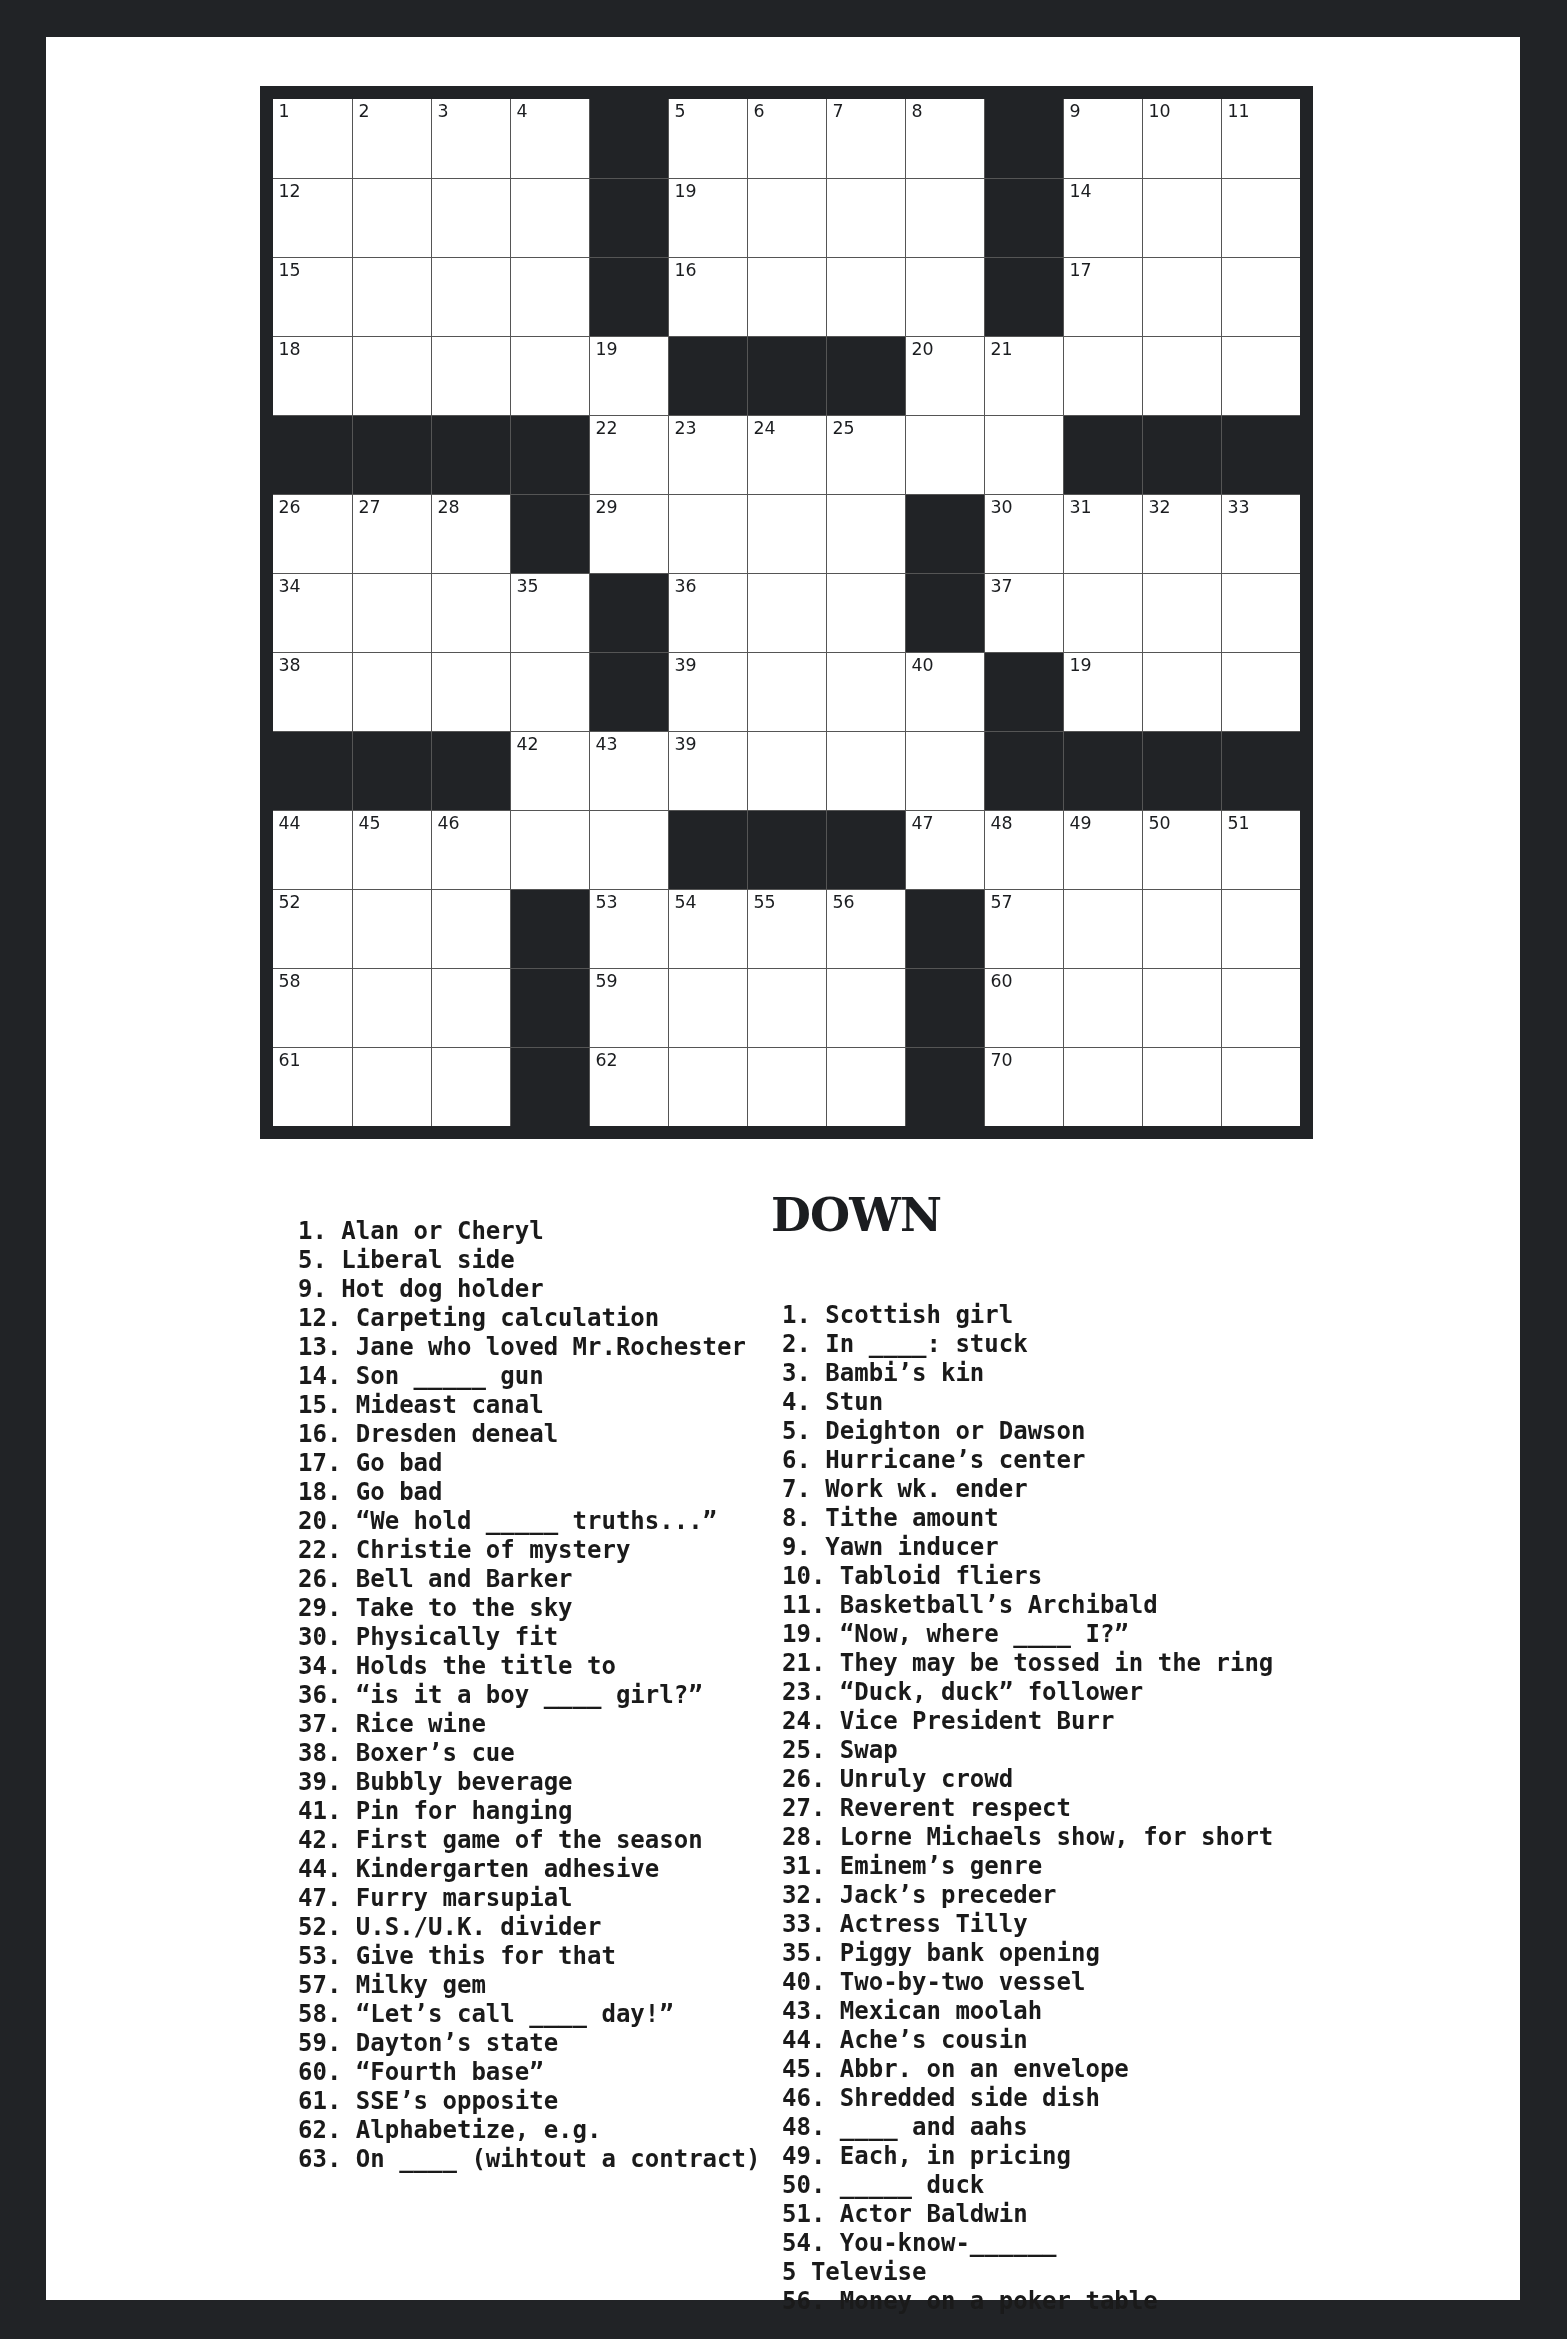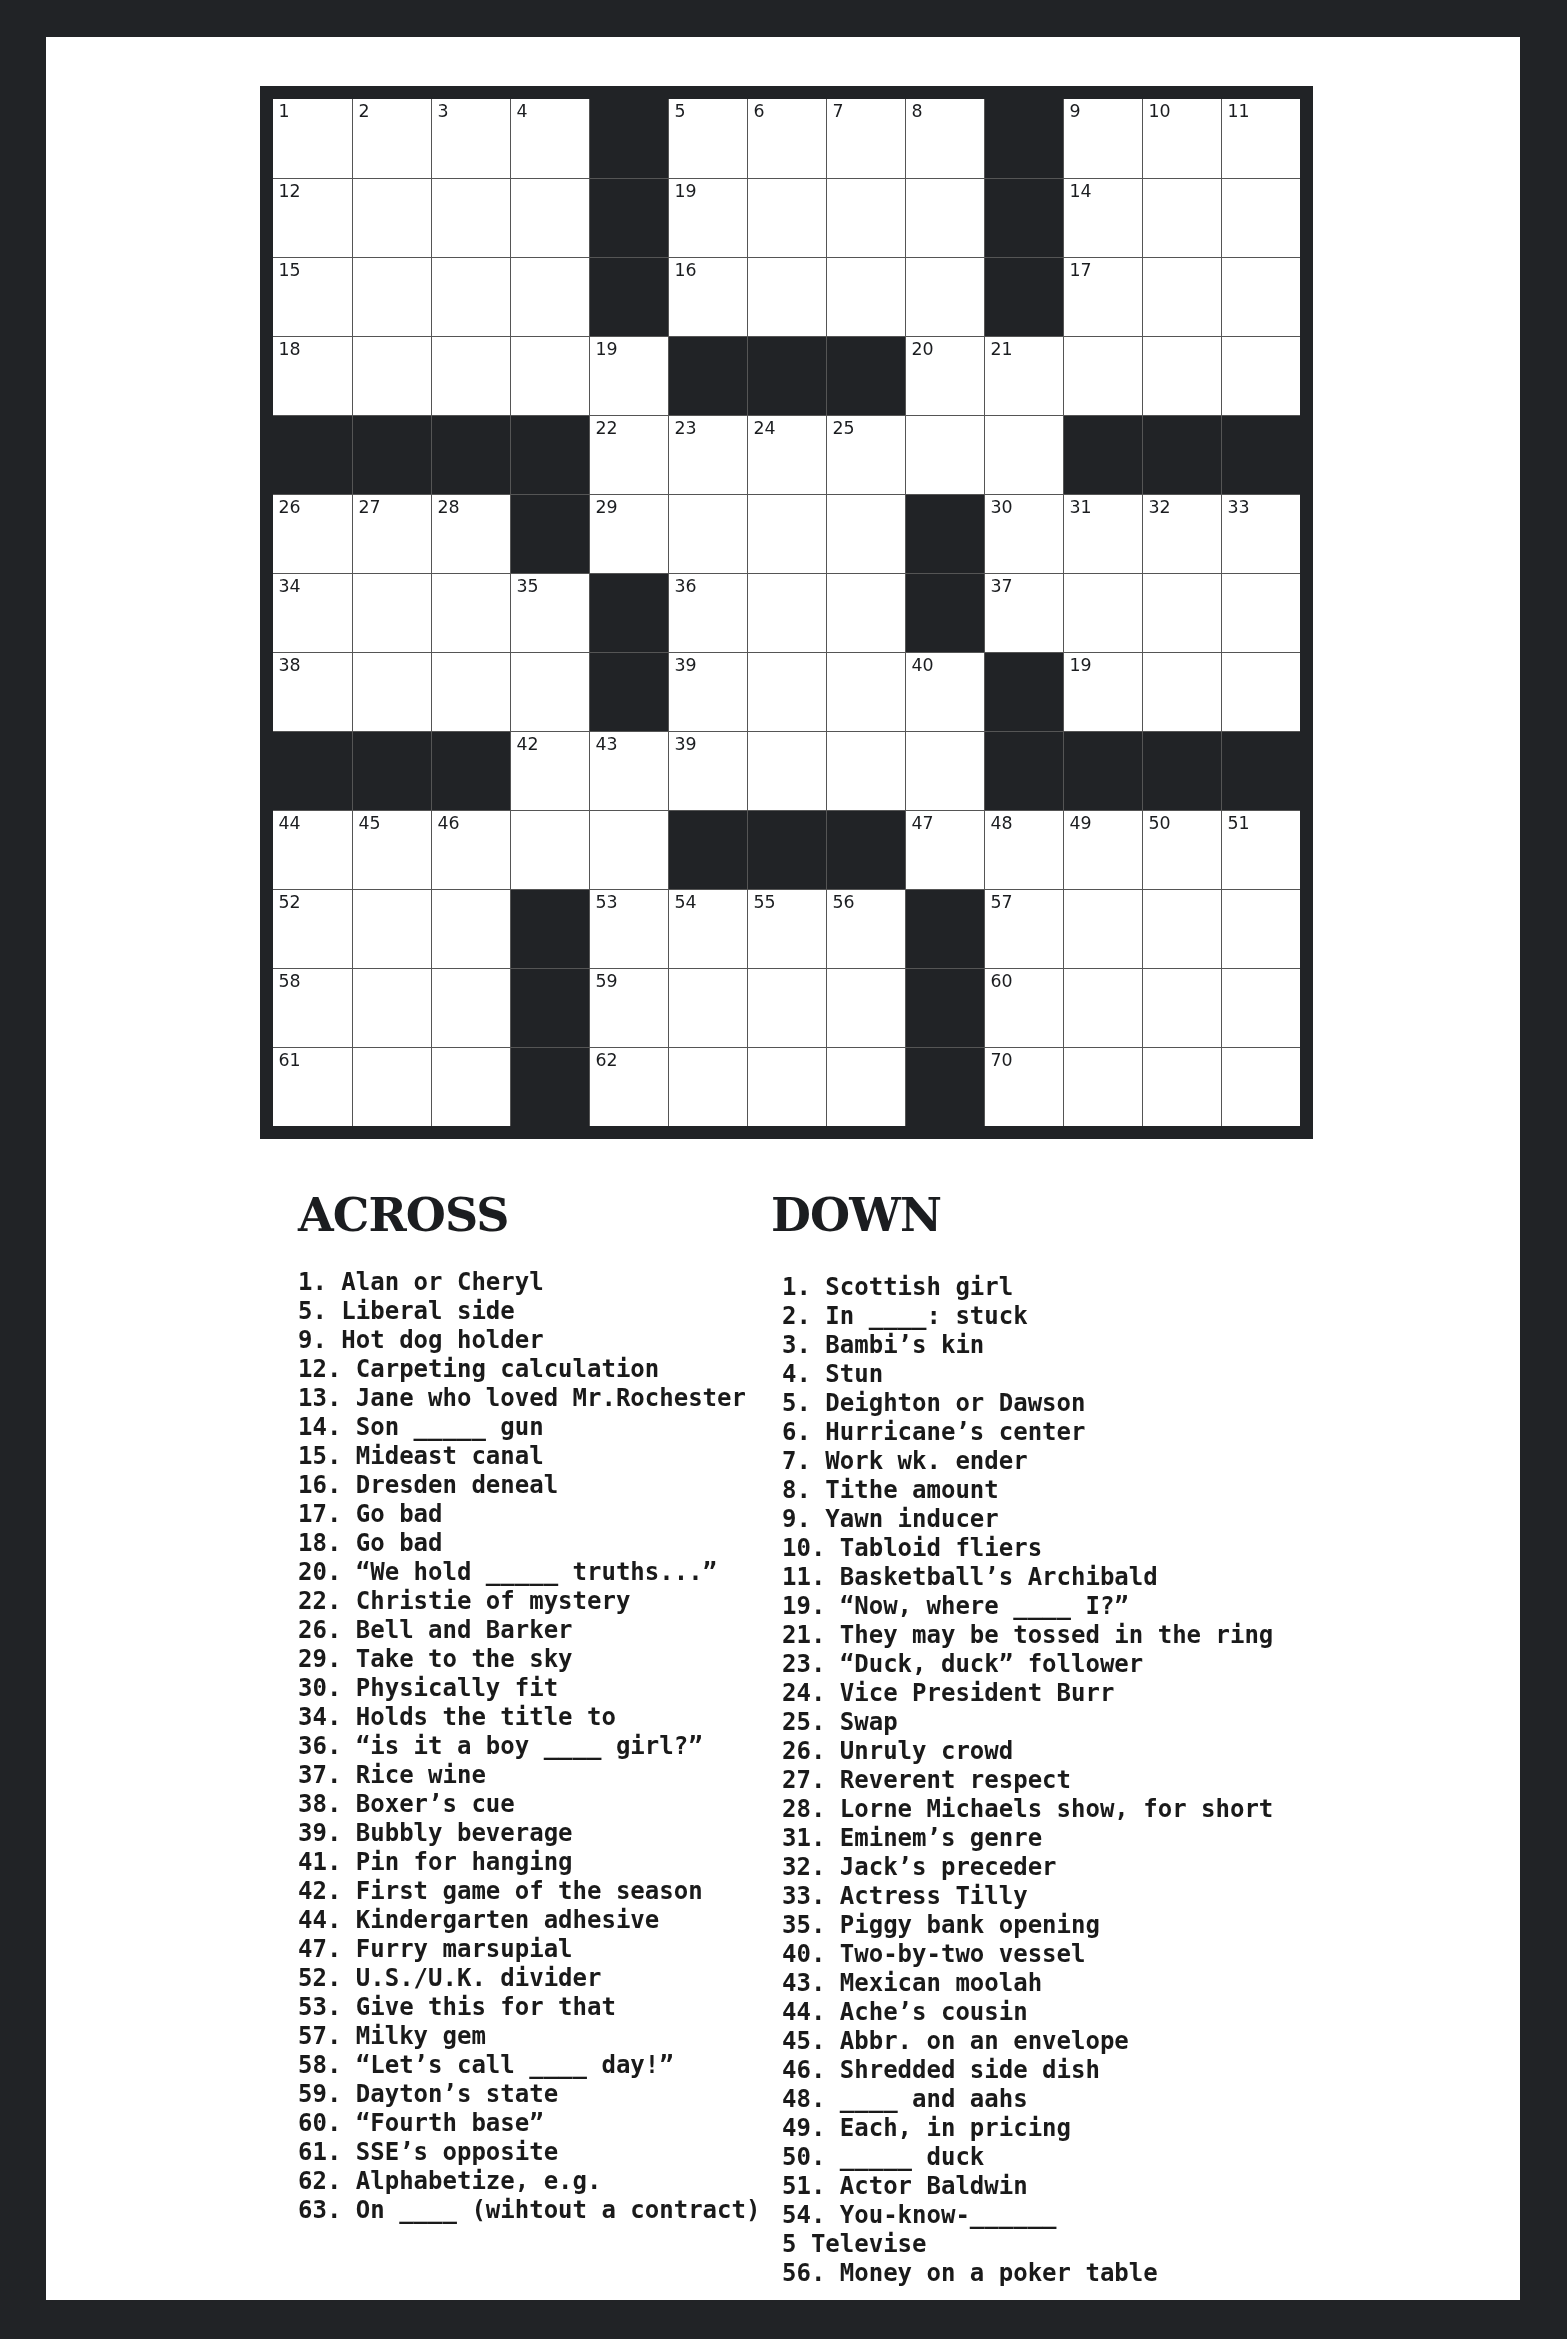--- a/index.html
+++ b/index.html
@@ -57,21 +57,21 @@
     letter-spacing:-0.9px;
     color:#1b1d20;
   }
   .clues ol{
     list-style:none;margin:0;padding:0;
     font-size:24px;line-height:29px;
     white-space:pre;
     font-weight:bold;
   }
   .clues.across ol{margin-top:27.4px;}
-  .clues.down ol{margin-top:32px;margin-left:11px;}
+  .clues.down ol{margin-top:60px;margin-left:11px;}
 </style>
 </head>
 <body>
 
 <div class="page">
   <div class="frame"></div>
 
   <div class="grid" id="grid">
       <div class="cell">
         <span class="num">1</span>
@@ -366,21 +366,20 @@
       <div class="cell black"></div>
       <div class="cell">
         <span class="num">70</span>
       </div>
       <div class="cell"></div>
       <div class="cell"></div>
       <div class="cell"></div>
     </div>
 
   <section class="clues across">
-    <h2>ACROSS</h2>
     <ol id="across-list"><li>1. Alan or Cheryl</li><li>5. Liberal side</li><li>9. Hot dog holder</li><li>12. Carpeting calculation</li><li>13. Jane who loved Mr.Rochester</li><li>14. Son _____ gun</li><li>15. Mideast canal</li><li>16. Dresden deneal</li><li>17. Go bad</li><li>18. Go bad</li><li>20. “We hold _____ truths...”</li><li>22. Christie of mystery</li><li>26. Bell and Barker</li><li>29. Take to the sky</li><li>30. Physically fit</li><li>34. Holds the title to</li><li>36. “is it a boy ____ girl?”</li><li>37. Rice wine</li><li>38. Boxer’s cue</li><li>39. Bubbly beverage</li><li>41. Pin for hanging</li><li>42. First game of the season</li><li>44. Kindergarten adhesive</li><li>47. Furry marsupial</li><li>52. U.S./U.K. divider</li><li>53. Give this for that</li><li>57. Milky gem</li><li>58. “Let’s call ____ day!”</li><li>59. Dayton’s state</li><li>60. “Fourth base”</li><li>61. SSE’s opposite</li><li>62. Alphabetize, e.g.</li><li>63. On ____ (wihtout a contract)</li></ol>
   </section>
 
   <section class="clues down">
     <h2>DOWN</h2>
     <ol id="down-list"><li>1. Scottish girl</li><li>2. In ____: stuck</li><li>3. Bambi’s kin</li><li>4. Stun</li><li>5. Deighton or Dawson</li><li>6. Hurricane’s center</li><li>7. Work wk. ender</li><li>8. Tithe amount</li><li>9. Yawn inducer</li><li>10. Tabloid fliers</li><li>11. Basketball’s Archibald</li><li>19. “Now, where ____ I?”</li><li>21. They may be tossed in the ring</li><li>23. “Duck, duck” follower</li><li>24. Vice President Burr</li><li>25. Swap</li><li>26. Unruly crowd</li><li>27. Reverent respect</li><li>28. Lorne Michaels show, for short</li><li>31. Eminem’s genre</li><li>32. Jack’s preceder</li><li>33. Actress Tilly</li><li>35. Piggy bank opening</li><li>40. Two-by-two vessel</li><li>43. Mexican moolah</li><li>44. Ache’s cousin</li><li>45. Abbr. on an envelope</li><li>46. Shredded side dish</li><li>48. ____ and aahs</li><li>49. Each, in pricing</li><li>50. _____ duck</li><li>51. Actor Baldwin</li><li>54. You-know-______</li><li>5 Televise</li><li>56. Money on a poker table</li></ol>
   </section>
 </div>
 
 

